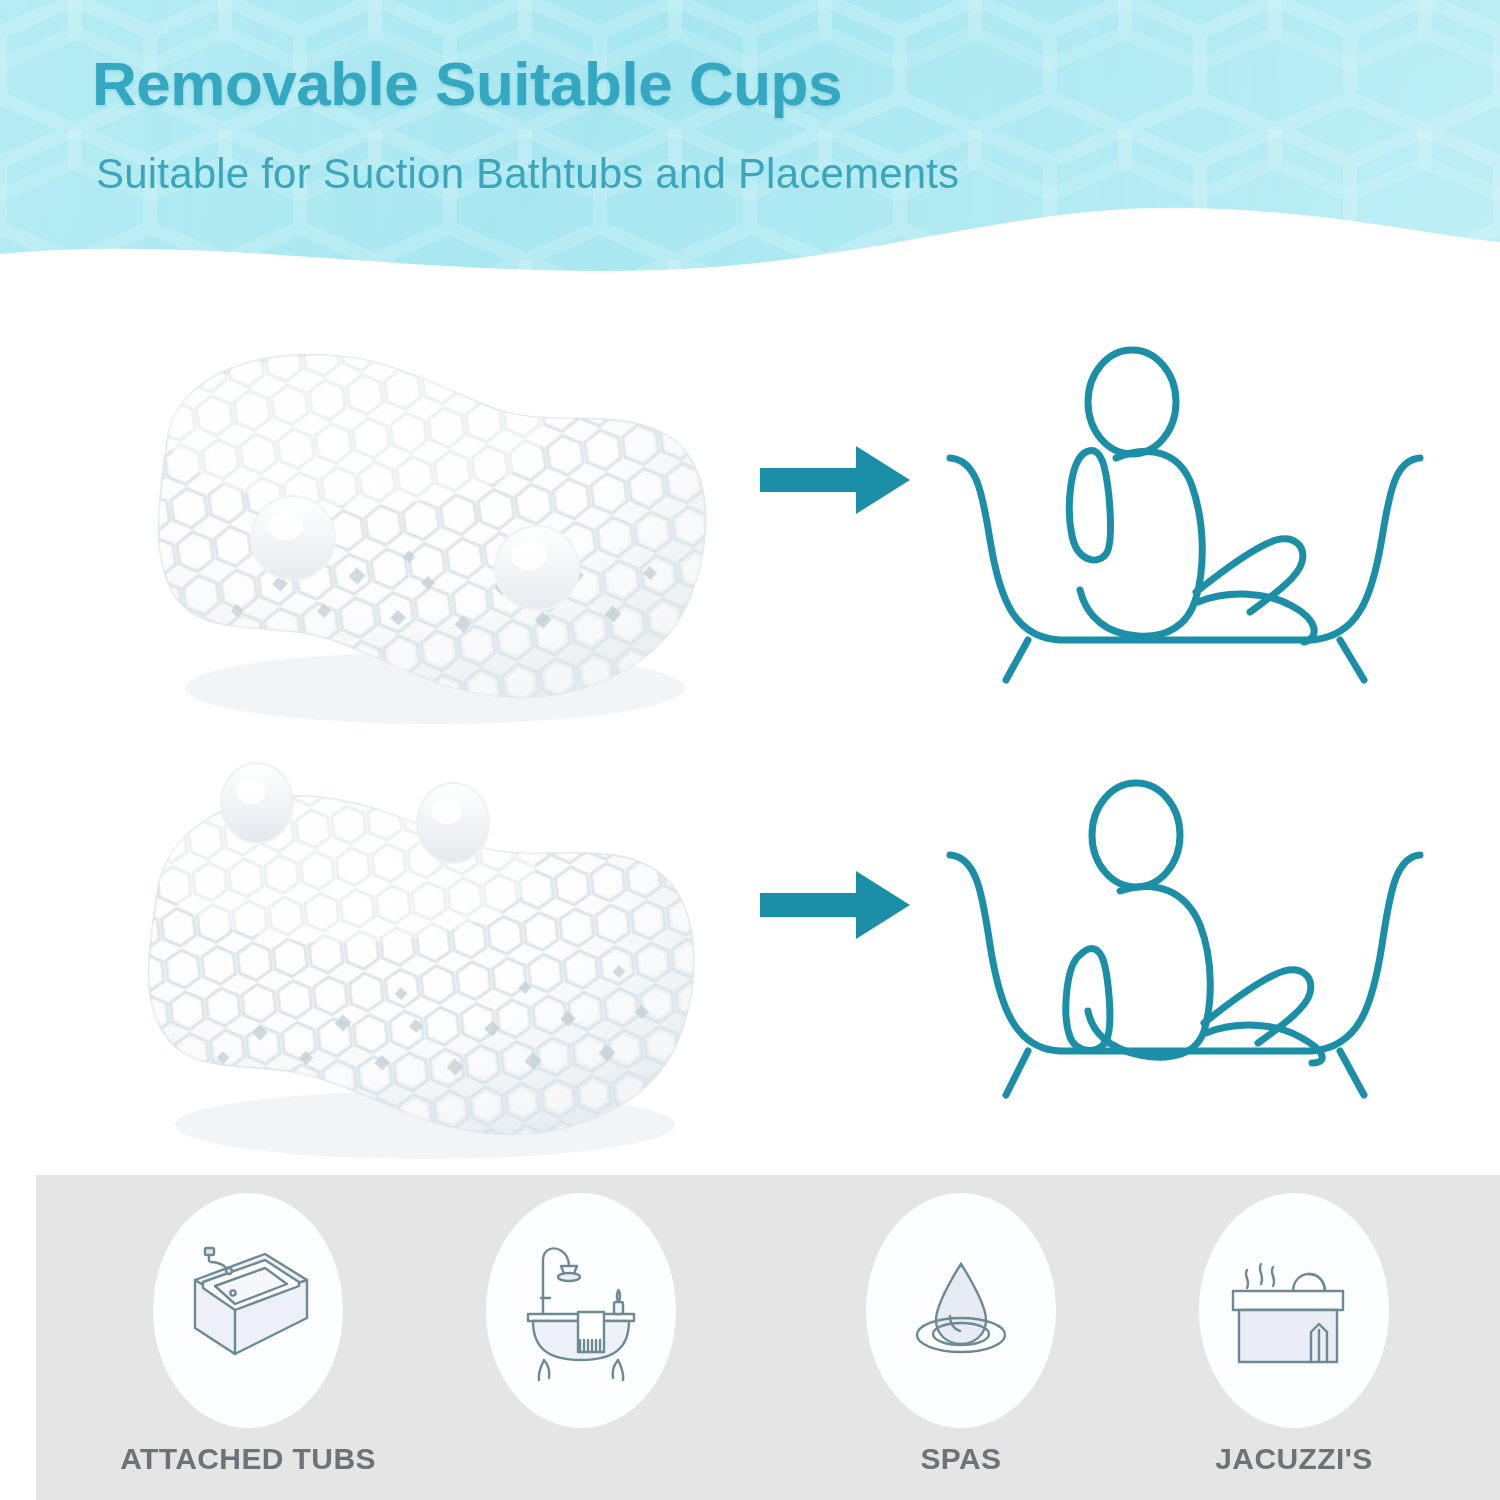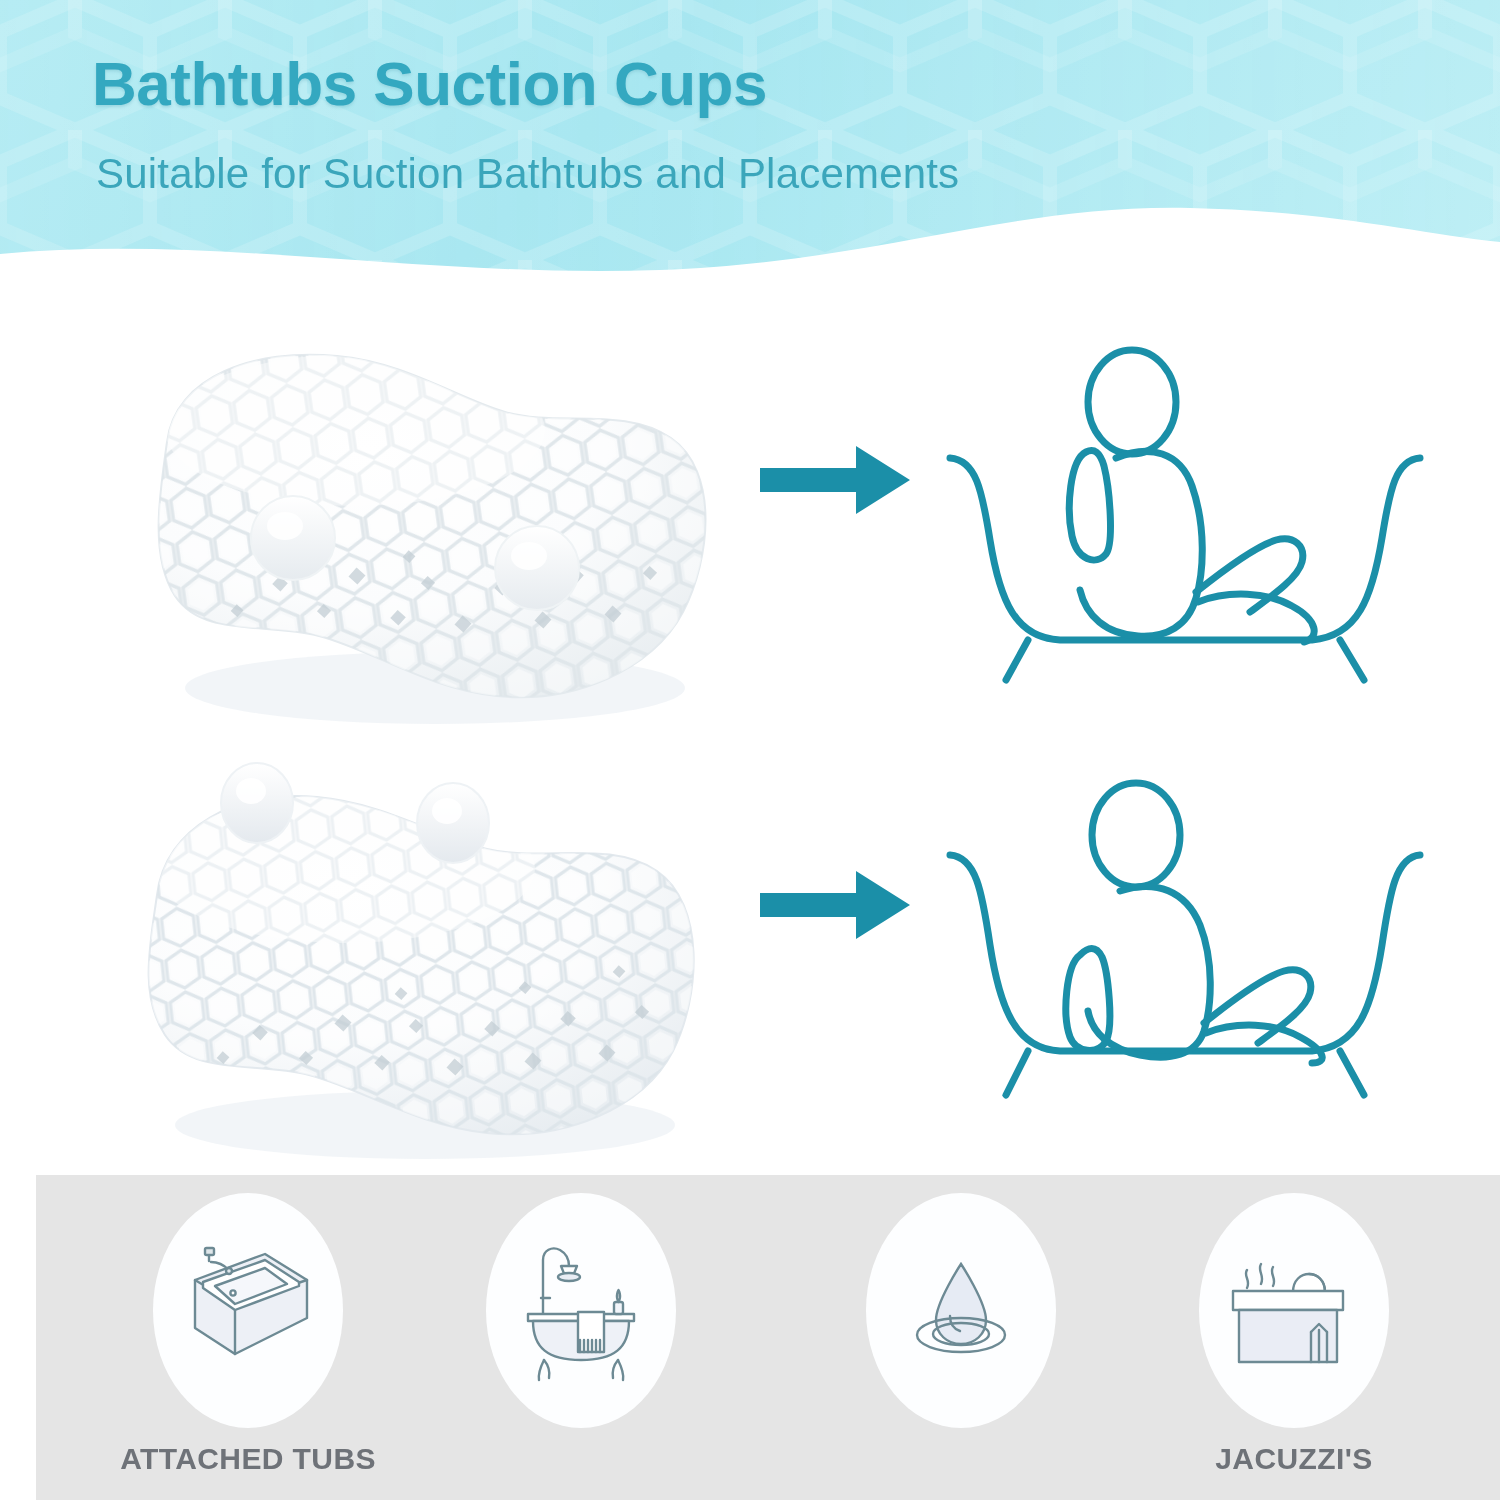--- a/index.html
+++ b/index.html
@@ -100,21 +100,21 @@
       </linearGradient>
     </defs>
     <rect width="1500" height="300" fill="url(#hexpat)"></rect>
     <rect width="1500" height="300" fill="url(#hdrfade)"></rect>
   </svg>
 
   <svg id="header-wave" viewBox="0 0 1500 120" preserveAspectRatio="none">
     <path d="M0,72 C210,52 420,96 660,88 C880,80 1010,22 1190,26 C1330,29 1420,52 1500,60 L1500,120 L0,120 Z" fill="#ffffff"></path>
   </svg>
 
-  <div id="title">Bathtubs Suction Cups</div>
+  <div id="title">Removable Suitable Cups</div>
   <div id="subtitle">Suitable for Suction Bathtubs and Placements</div>
 </div>
 
 <div id="main">
 
   <div class="row" id="row1">
 
     <div class="pillow-wrap">
       <svg viewBox="0 0 640 420" width="640" height="420">
         <defs>
@@ -356,20 +356,21 @@
     <div class="feat-disc">
       <svg class="feat-icon" viewBox="0 0 150 150">
         <g stroke="#6d8a94" stroke-width="2.4" fill="none" stroke-linecap="round">
           <path d="M75,28 C75,28 50,66 50,84 C50,98 61,108 75,108 C89,108 100,98 100,84 C100,66 75,28 75,28 Z" fill="#e6ebf4"></path>
           <path d="M64,80 C64,88 68,93 74,95"></path>
           <ellipse cx="75" cy="98" rx="28" ry="11"></ellipse>
           <ellipse cx="75" cy="99" rx="44" ry="17"></ellipse>
         </g>
       </svg>
     </div>
+    <div class="feat-label">SPAS</div>
   </div>
 
   <div class="feature" id="feat-3">
     <div class="feat-disc">
       <svg class="feat-icon" viewBox="0 0 150 150">
         <g stroke="#6d8a94" stroke-width="2.4" stroke-linecap="round" stroke-linejoin="round">
           <path d="M28,34 C24,40 32,44 28,52" fill="none"></path>
           <path d="M42,28 C38,35 46,39 42,48" fill="none"></path>
           <path d="M54,31 C50,38 58,42 54,50" fill="none"></path>
           <path d="M74,56 C74,44 82,38 90,38 C98,38 106,44 106,56 Z" fill="#ffffff"></path>

